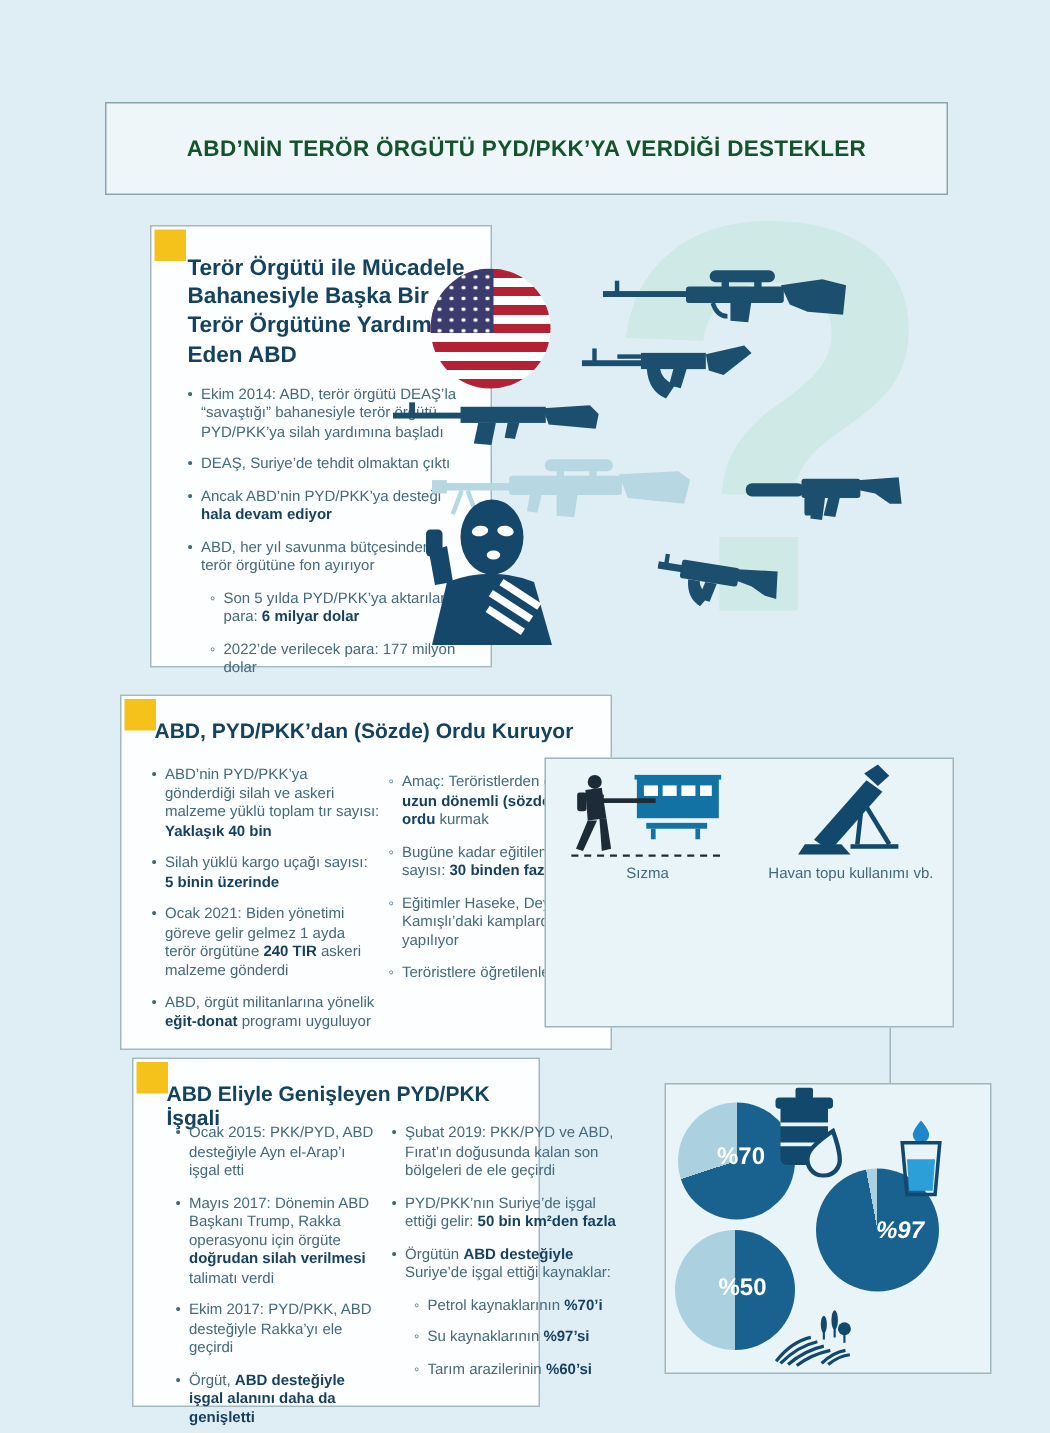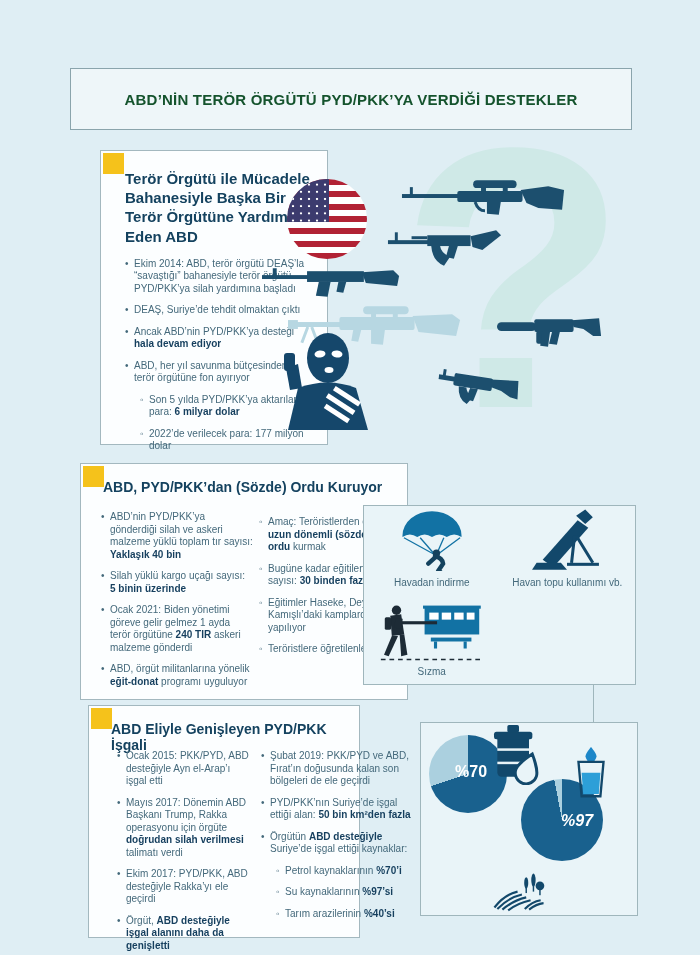--- a/index.html
+++ b/index.html
@@ -30,21 +30,21 @@
   #c2col2{left:178px;top:52px;width:142px;}
   #c3col1{left:28px;top:44px;width:136px;}
   #c3col2{left:172px;top:44px;width:152px;}
   
   .panel{position:absolute;background:#e9f4f8;border:1px solid #9fb6bc;z-index:3;box-sizing:border-box;}
   #icon-panel{left:363px;top:505px;width:273px;height:180px;display:grid;
               grid-template-columns:1fr 1fr;grid-template-rows:1fr 1fr;}
   .ipcell{display:flex;flex-direction:column;align-items:center;justify-content:flex-end;padding-bottom:7px;}
   .ipcell .ic{flex:1;display:flex;align-items:center;justify-content:center;width:100%;}
   .iplabel{font-size:10px;color:#44697b;margin-top:3px;}
-  #pie-panel{left:420px;top:722px;width:218px;height:194px;}
+  #pie-panel{left:443px;top:722px;width:218px;height:194px;}
   .pie{position:absolute;border-radius:50%;}
   #pie70{left:8px;top:12px;width:78px;height:78px;}
   #pie97{left:100px;top:56px;width:82px;height:82px;font-style:italic;}
   #pie50{left:6px;top:97px;width:80px;height:80px;}
   .pie .lbl{position:absolute;color:#fff;font-weight:bold;font-size:16px;}
   #pie70 .lbl{left:26px;top:28px;} #pie97 .lbl{left:40px;top:33px;} #pie50 .lbl{left:29px;top:30px;}
   .picon{position:absolute;}
   #barrel-ic{left:68px;top:2px;width:50px;height:60px;}
   #glass-ic{left:152px;top:19px;width:36px;height:60px;}
   #agri-ic{left:72px;top:141px;width:52px;height:48px;}
@@ -230,50 +230,20 @@
           <span class="tx"><span>Eğitimler Haseke, Deyrizor ve Kamışlı’daki kamplarda yapılıyor</span></span>
         </div>
         <div class="bullet">
           <span class="mk">◦</span>
           <span class="tx"><span>Teröristlere öğretilenler:</span></span>
         </div>
       </div>
   </div>
 
   <div class="panel" id="icon-panel">
-    <div class="ipcell">
-      <div class="ic">
-        <svg viewBox="0 0 92 84" style="width:80px;height:62px;">
-          <path fill="#1272a4" d="M6 36 A40 33 0 0 1 86 36 L86 38 Q76 31 66 38 Q56 31 46 38 Q36 31 26 38 Q16 31 6 38 Z"></path>
-          <g stroke="#1272a4" stroke-width="1.8">
-              <line x1="8" y1="39" x2="50" y2="62"></line>
-              <line x1="30" y1="39" x2="50" y2="62"></line>
-              <line x1="62" y1="39" x2="52" y2="62"></line>
-              <line x1="84" y1="39" x2="53" y2="62"></line>
-            </g>
-          <circle cx="52" cy="60" r="5" fill="#14425e"></circle>
-          <path d="M50 64 q10 2 11 10 l-6 9 8 8 M50 66 l-9 8" stroke="#14425e" stroke-width="6" fill="none" stroke-linecap="round"></path>
-        </svg>
-      </div>
-      <div class="iplabel">Havadan indirme</div>
-    </div>
-    <div class="ipcell">
-      <div class="ic">
-        <svg viewBox="0 0 100 80" style="width:76px;height:62px;">
-          <g fill="#12486b">
-            <polygon points="18,66 64,14 78,24 32,76"></polygon>
-            <polygon points="62,8 74,0 84,10 74,19"></polygon>
-            <polygon points="10,70 42,70 50,79 4,79"></polygon>
-            <rect x="50" y="70" width="42" height="4"></rect>
-          </g>
-          <path d="M62 34 L84 70 M60 34 L56 70" stroke="#12486b" stroke-width="4" fill="none"></path>
-        </svg>
-      </div>
-      <div class="iplabel">Havan topu kullanımı vb.</div>
-    </div>
     <div class="ipcell">
       <div class="ic">
         <svg viewBox="0 0 135 82" style="width:120px;height:64px;">
           <rect x="56" y="11" width="74" height="4" fill="#1272a4"></rect>
           <rect x="58" y="14" width="70" height="34" fill="#1272a4"></rect>
           <g fill="#fff">
               <rect x="64" y="20" width="12" height="9"></rect>
               <rect x="80" y="20" width="12" height="9"></rect>
               <rect x="96" y="20" width="12" height="9"></rect>
               <rect x="112" y="20" width="10" height="9"></rect>
@@ -288,20 +258,34 @@
             <polygon points="16,50 24,50 12,76 6,74"></polygon>
               <polygon points="26,48 32,48 36,74 28,76"></polygon>
             <rect x="26" y="31" width="48" height="4"></rect>
               <polygon points="21,28 30,28 28,41 19,39"></polygon>
           </g>
           <path d="M2 80 h128" stroke="#1d2b36" stroke-width="2" stroke-dasharray="6 5" fill="none"></path>
         </svg>
       </div>
       <div class="iplabel">Sızma</div>
     </div>
+    <div class="ipcell">
+      <div class="ic">
+        <svg viewBox="0 0 100 80" style="width:76px;height:62px;">
+          <g fill="#12486b">
+            <polygon points="18,66 64,14 78,24 32,76"></polygon>
+            <polygon points="62,8 74,0 84,10 74,19"></polygon>
+            <polygon points="10,70 42,70 50,79 4,79"></polygon>
+            <rect x="50" y="70" width="42" height="4"></rect>
+          </g>
+          <path d="M62 34 L84 70 M60 34 L56 70" stroke="#12486b" stroke-width="4" fill="none"></path>
+        </svg>
+      </div>
+      <div class="iplabel">Havan topu kullanımı vb.</div>
+    </div>
   </div>
 
   <div class="card" id="card3">
     <div class="accent"></div>
     <h2>ABD Eliyle Genişleyen PYD/PKK İşgali</h2>
     <div class="bullets col" id="c3col1">
         <div class="bullet">
           <span class="mk">•</span>
           <span class="tx"><span>Ocak 2015: PKK/PYD, ABD desteğiyle Ayn el-Arap’ı işgal etti</span></span>
         </div>
@@ -318,47 +302,50 @@
           <span class="tx"><span>Örgüt, </span><b>ABD desteğiyle işgal alanını daha da genişletti</b></span>
         </div>
       </div>
     <div class="bullets col" id="c3col2">
         <div class="bullet">
           <span class="mk">•</span>
           <span class="tx"><span>Şubat 2019: PKK/PYD ve ABD, Fırat’ın doğusunda kalan son bölgeleri de ele geçirdi</span></span>
         </div>
         <div class="bullet">
           <span class="mk">•</span>
-          <span class="tx"><span>PYD/PKK’nın Suriye’de işgal ettiği alan: </span><b>50 bin km²den fazla</b></span>
+          <span class="tx"><span>PYD/PKK’nın Suriye’de işgal ettiği gelir: </span><b>50 bin km²den fazla</b></span>
         </div>
         <div class="bullet">
           <span class="mk">•</span>
           <span class="tx"><span>Örgütün </span><b>ABD desteğiyle</b><span> Suriye’de işgal ettiği kaynaklar:</span></span>
         </div>
         <div class="bullet ind">
           <span class="mk">◦</span>
           <span class="tx"><span>Petrol kaynaklarının </span><b>%70’i</b></span>
         </div>
         <div class="bullet ind">
           <span class="mk">◦</span>
           <span class="tx"><span>Su kaynaklarının </span><b>%97’si</b></span>
         </div>
         <div class="bullet ind">
           <span class="mk">◦</span>
-          <span class="tx"><span>Tarım arazilerinin </span><b>%40’si</b></span>
+          <span class="tx"><span>Tarım arazilerinin </span><b>%60’si</b></span>
         </div>
       </div>
   </div>
 
   <div class="panel" id="pie-panel">
     <div class="pie" id="pie70" style="background: conic-gradient(rgb(25, 97, 142) 0deg, rgb(25, 97, 142) 252deg, rgb(171, 208, 223) 252deg, rgb(171, 208, 223) 360deg);">
       <span class="lbl">%70</span>
     </div>
     <div class="pie" id="pie97" style="background: conic-gradient(rgb(25, 97, 142) 0deg, rgb(25, 97, 142) 349.2deg, rgb(171, 208, 223) 349.2deg, rgb(171, 208, 223) 360deg);">
       <span class="lbl">%97</span>
+    </div>
+    <div class="pie" id="pie50" style="background: conic-gradient(rgb(25, 97, 142) 0deg, rgb(25, 97, 142) 180deg, rgb(171, 208, 223) 180deg, rgb(171, 208, 223) 360deg);">
+      <span class="lbl">%50</span>
     </div>
     <div class="picon" id="barrel-ic">
       <svg viewBox="0 0 60 72">
         <g fill="#12486b">
           <rect x="10" y="12" width="38" height="50" rx="5"></rect>
           <rect x="6" y="8" width="46" height="9" rx="3"></rect>
           <rect x="22" y="0" width="14" height="9" rx="2"></rect>
         </g>
         <rect x="10" y="28" width="38" height="3" fill="#e9f4f8"></rect>
           <rect x="10" y="44" width="38" height="3" fill="#e9f4f8"></rect>

